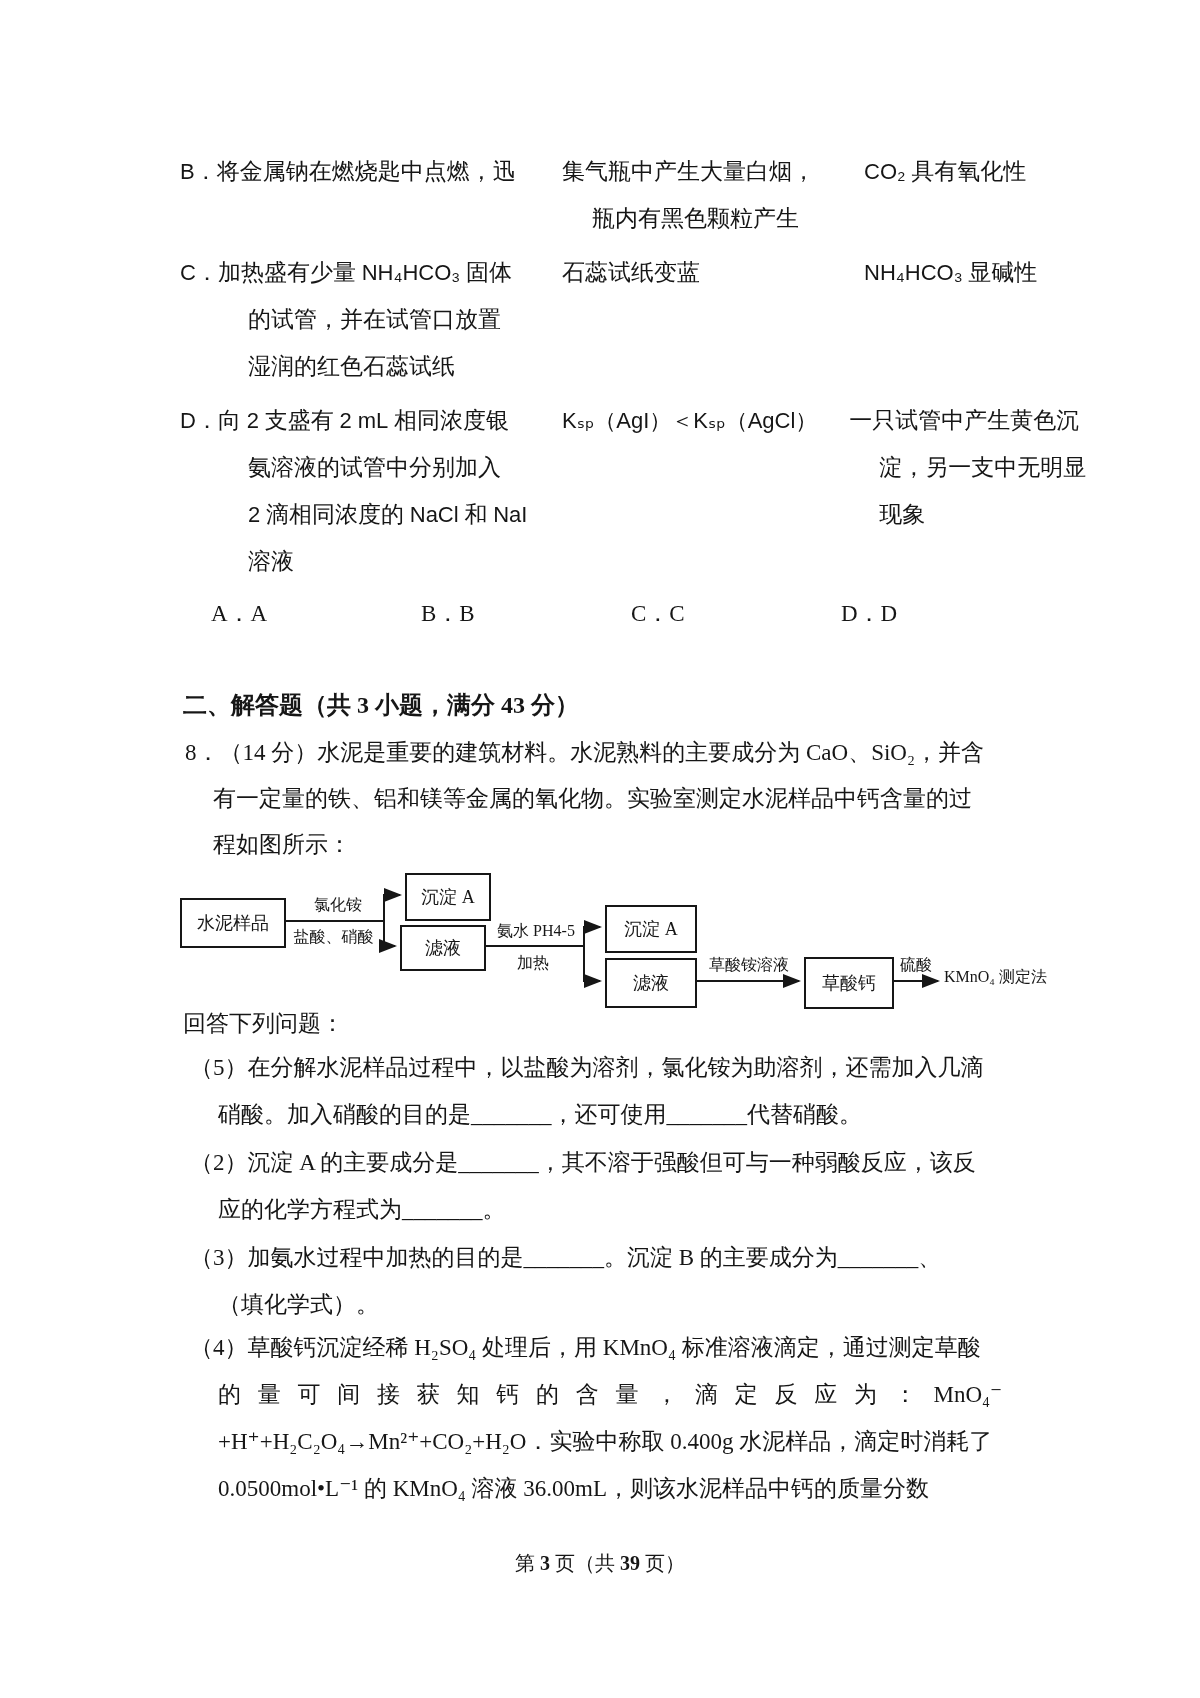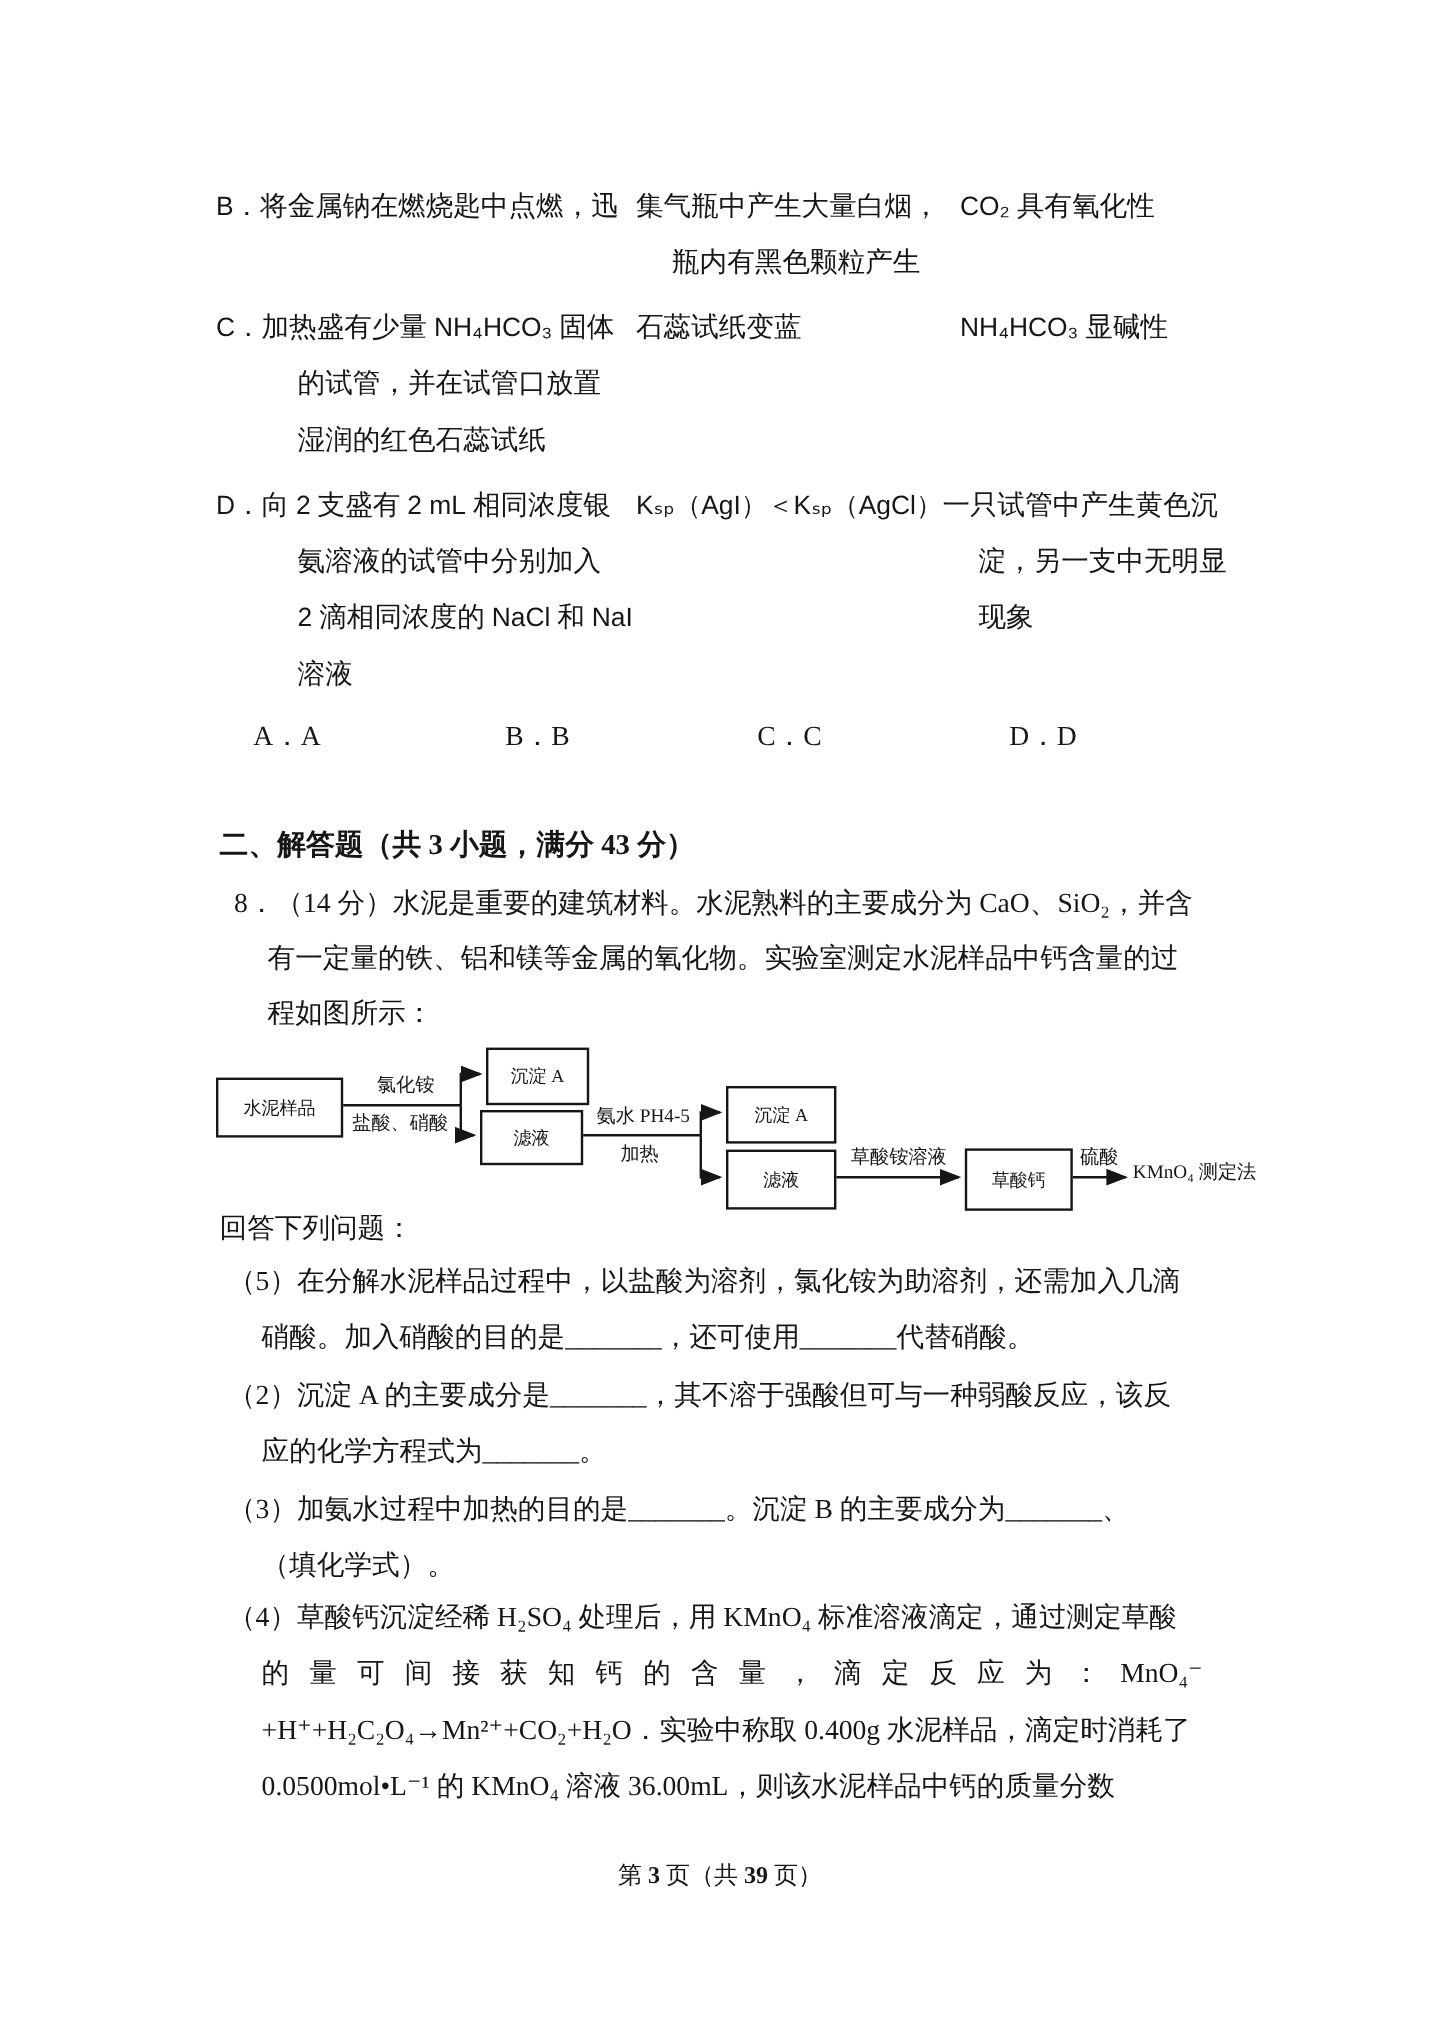--- a/index.html
+++ b/index.html
@@ -3,43 +3,43 @@
 <meta charset="utf-8">
 <style>
   html,body{margin:0;padding:0;background:#fff;}
   .page{position:relative;width:1200px;height:1698px;background:#ffffff;color:#161616;
         font-family:"Liberation Serif","DejaVu Serif",serif;font-size:23px;overflow:hidden;}
   .blk{position:absolute;}
   .ln{line-height:47px;white-space:nowrap;}
   .fx{font-family:"Liberation Sans","DejaVu Sans",sans-serif;font-size:22px;}
   
   #options{top:148px;left:180px;width:870px;}
-  .opt-row{display:flex;}
+  .opt-row{display:flex;gap:32px;}
   .opt-row + .opt-row{margin-top:7px;}
   .col{flex:none;}
   .col1{width:350px;}
   .col2{width:270px;}
   .col3{flex:1;}
   .col1 .ln.wrap{padding-left:68px;}
   .col2 .ln.wrap{padding-left:30px;}
   
   #answers{top:590px;left:211px;line-height:48px;white-space:nowrap;}
   #answers .ans{display:inline-block;width:210px;}
   
   #sec-header{top:681px;left:183px;line-height:49px;font-weight:bold;font-size:24px;white-space:nowrap;}
   
   #q8{top:730px;left:185px;}
-  #q8 .ln{line-height:46px;margin-left:10px;}
+  #q8 .ln{line-height:46px;}
   .qblock .ln.wrap{padding-left:28px;}
   
   #flowchart{top:855px;left:170px;width:980px;height:170px;}
   #flowchart svg{position:absolute;left:0;top:0;}
   .fl{fill:none;stroke:#161616;stroke-width:2;}
   .fc-box{position:absolute;border:2px solid #161616;background:#fff;display:flex;
-          align-items:center;justify-content:center;font-size:15px;white-space:nowrap;}
+          align-items:center;justify-content:center;font-size:18px;white-space:nowrap;}
   .fc-label{position:absolute;font-size:16px;text-align:center;white-space:nowrap;line-height:23px;}
   .fc-method{position:absolute;font-size:16px;white-space:nowrap;}
   
   #prompt{top:1000px;left:183px;line-height:47px;white-space:nowrap;}
   #q1{top:1044px;left:190px;}
   #q2{top:1139px;left:190px;}
   #q3{top:1234px;left:190px;}
   #q4{top:1324px;left:190px;}
   .wide{word-spacing:11px;}
   

